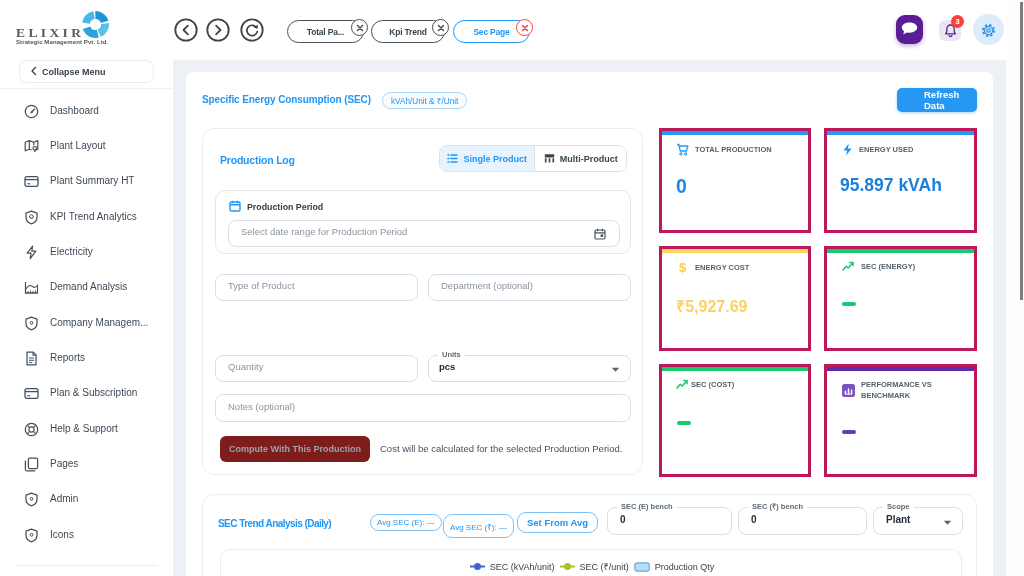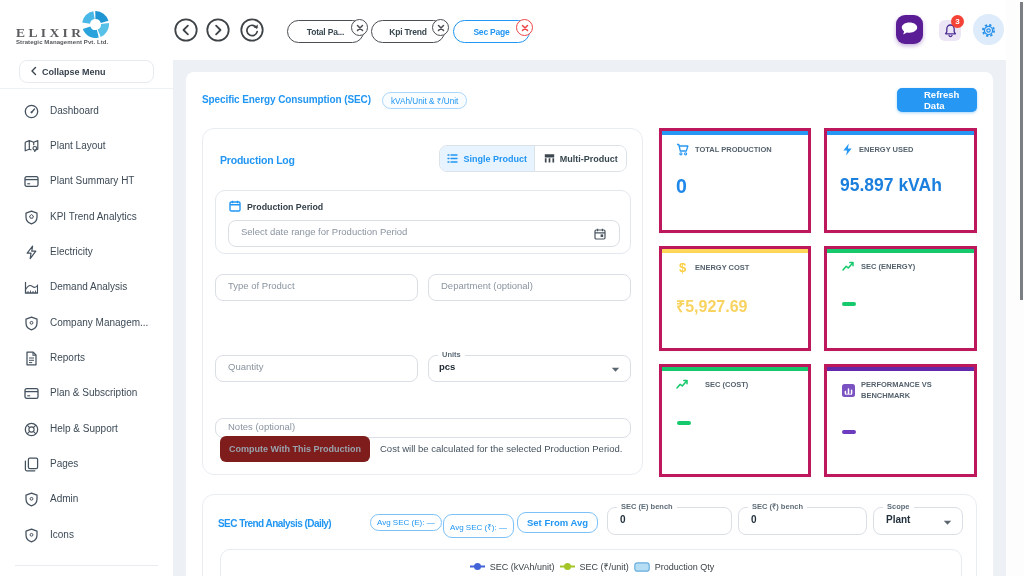--- a/index.html
+++ b/index.html
@@ -245,21 +245,21 @@
 
     <div class="inpt abs" style="left:12px; top:145px; width:203px; height:27px;">Type of Product</div>
     <div class="inpt abs" style="left:225px; top:145px; width:203px; height:27px;">Department (optional)</div>
     <div class="inpt abs" style="left:12px; top:226px; width:203px; height:27px;">Quantity</div>
     <div class="inpt abs" style="left:225px; top:226px; width:203px; height:27px; color:#212b33; font-weight:bold; font-size:9.5px; padding-left:10px;">pcs
       <div class="fl-label">Units</div>
       <svg class="abs" style="right:10px; top:11px;" width="9" height="6" viewBox="0 0 9 6">
           <path d="M0.8,0.8 L4.5,4.8 L8.2,0.8 Z" fill="#5b666f"></path>
         </svg>
     </div>
-    <div class="inpt abs" style="left:12px; top:265px; width:416px; height:20px;margin-top:24px;">Notes (optional)</div>
+    <div class="inpt abs" style="left:12px; top:265px; width:416px; height:28px;">Notes (optional)</div>
     <div class="abs flex" style="left:17px; top:307px; width:150px; height:26px; background:#7f1d1d; border-radius:6px; justify-content:center; font-size:9px; font-weight:bold; color:#99a3ad;">Compute With This Production</div>
     <div class="abs" style="left:177px; top:314px; font-size:9.5px; color:#44525e;">Cost will be calculated for the selected Production Period.</div>
   </div>
 
   <div id="statcards">
       <div class="statcard" style="left:473px; top:56px; width:152px; height:105px;">
         <div class="statbar" style="background:#2797f4;"></div>
         <div class="abs flex" style="left:14px; top:12px; gap:6px;">
           <svg width="13" height="13" viewBox="0 0 13 13">
             <path d="M1,1.5 h1.8 l1.5,6.5 h6 l1.6,-5 h-8.5" fill="none" stroke="#2797f4" stroke-width="1.3" stroke-linejoin="round"></path>
@@ -296,21 +296,21 @@
           <svg width="13" height="11" viewBox="0 0 13 11">
             <path d="M1,9 L4.2,5.2 L6.3,7 L10.6,2" fill="none" stroke="#15c96c" stroke-width="1.5" stroke-linecap="round" stroke-linejoin="round"></path>
             <path d="M7.8,1.6 L11,1.6 L11,4.8" fill="none" stroke="#15c96c" stroke-width="1.5" stroke-linecap="round" stroke-linejoin="round"></path>
           </svg>
           <div class="statlabel" style="line-height:11px;">SEC (ENERGY)</div>
         </div>
         <div class="dash" style="left:15px; top:53px; background:#15c96c;"></div>
       </div>
       <div class="statcard" style="left:473px; top:292px; width:152px; height:113px;">
         <div class="statbar" style="background:#15c96c;"></div>
-        <div class="abs flex" style="left:14px; top:12px; gap:16px;">
+        <div class="abs flex" style="left:14px; top:12px; gap:2px;">
           <svg width="13" height="11" viewBox="0 0 13 11">
             <path d="M1,9 L4.2,5.2 L6.3,7 L10.6,2" fill="none" stroke="#15c96c" stroke-width="1.5" stroke-linecap="round" stroke-linejoin="round"></path>
             <path d="M7.8,1.6 L11,1.6 L11,4.8" fill="none" stroke="#15c96c" stroke-width="1.5" stroke-linecap="round" stroke-linejoin="round"></path>
           </svg>
           <div class="statlabel" style="line-height:11px;">SEC (COST)</div>
         </div>
         <div class="dash" style="left:15px; top:54px; background:#15c96c;"></div>
       </div>
       <div class="statcard" style="left:638px; top:292px; width:153px; height:113px;">
         <div class="statbar" style="background:#6229ab;"></div>

